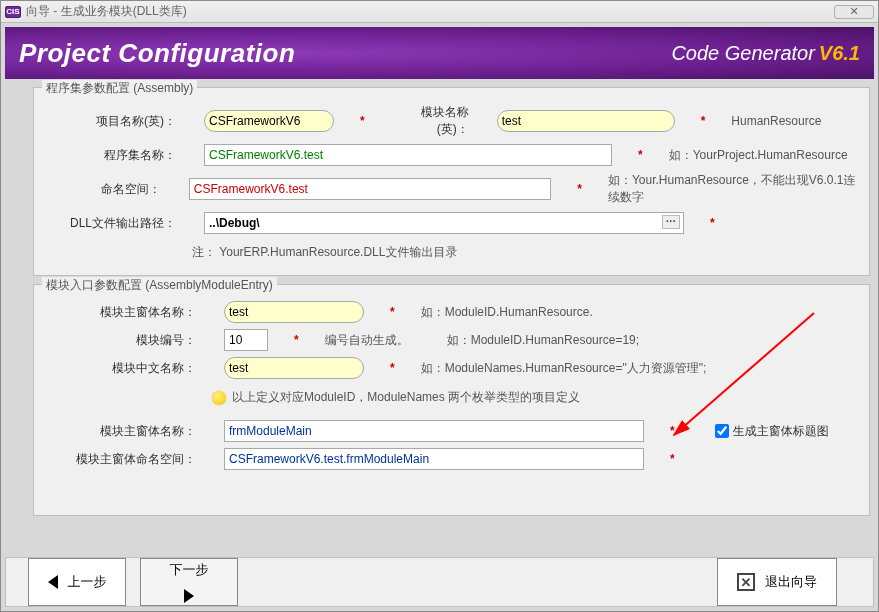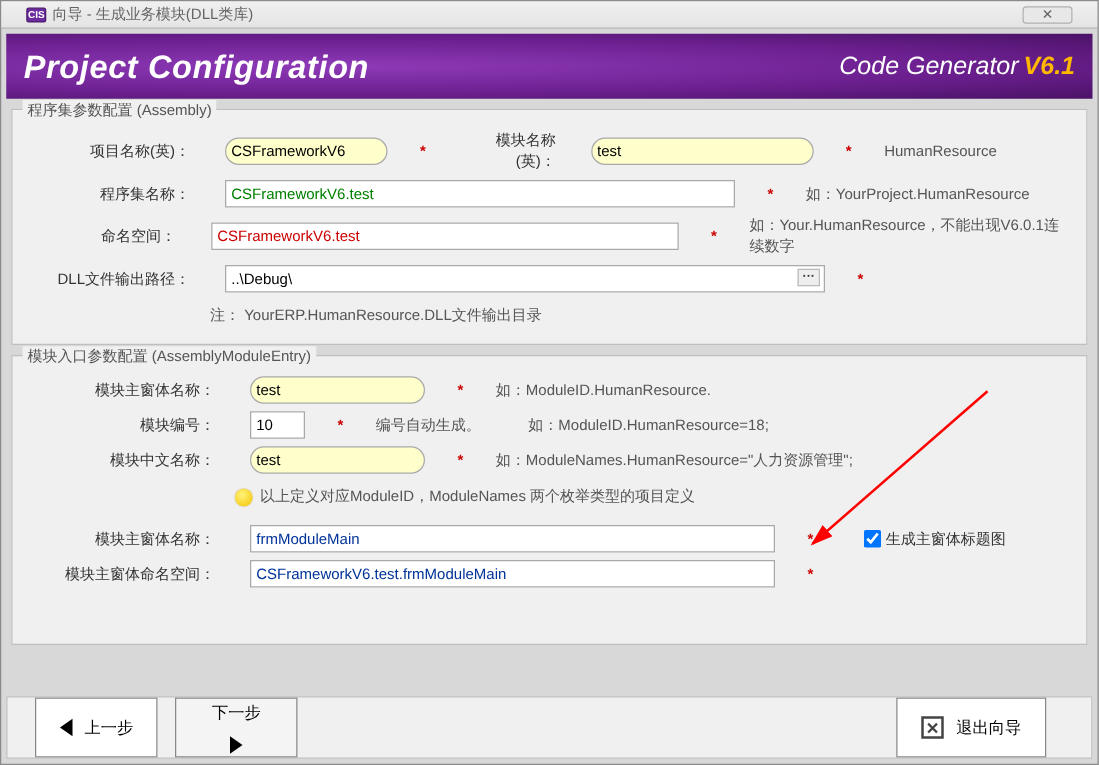--- a/index.html
+++ b/index.html
@@ -1,45 +1,45 @@
 <!DOCTYPE html>
 <html><head>
 <meta charset="utf-8">
 <style>
 * { box-sizing: border-box; margin: 0; padding: 0; }
 body { font-family: "Microsoft YaHei", "Segoe UI", Tahoma, sans-serif; font-size: 12px; background: #d8d8d8; width: 879px; height: 612px; overflow: hidden; border: 1px solid #8a8a8a; position: relative; }
 
-.title-bar { height: 22px; background: linear-gradient(#f0f0f0,#e4e4e4); display: flex; align-items: center; padding: 0 20px; border-bottom: 1px solid #b8b8b8; }
+.title-bar { height: 22px; background: linear-gradient(#f0f0f0,#e4e4e4); display: flex; align-items: center; padding: 0 4px; border-bottom: 1px solid #b8b8b8; }
 .title-bar .app-icon { width: 16px; height: 12px; background: #6b2a9d; border:1px solid #4a1b6e; border-radius:2px; display:flex; align-items:center; justify-content:center; margin-right:5px;}
 .title-bar .app-icon span{ color:#fff; font-size:8px; font-weight:bold; line-height:1;}
 .title-bar .title { color:#666; font-size:12px; flex:1;}
 .title-bar .close-x { width:40px; height:14px; background:#e8e8e8; border:1px solid #b0b0b0; border-radius:3px; display:flex; align-items:center; justify-content:center; color:#666; font-size:11px; cursor:pointer;}
 
 .banner { margin:4px; height:52px; background: radial-gradient(ellipse at 30% 50%, #8e3ab8 0%, #6b1f8e 60%, #4a1266 100%); display:flex; align-items:center; padding:0 14px; color:#fff; }
 .banner .main-title { font-size:26px; font-weight:bold; font-style:italic; letter-spacing:0.5px;}
 .banner .sub-title { margin-left:auto; font-size:20px; font-style:italic; font-weight:300;}
 .banner .ver { color:#ffb800; font-weight:bold; font-style:italic; font-size:20px; margin-left:4px;}
 
 .content { padding: 4px 8px 0 8px; }
-.groupbox { border:1px solid #bfbfbf; margin-bottom:8px; padding:10px 10px 10px 10px; position:relative; background:#f0f0f0;}
+.groupbox { border:1px solid #bfbfbf; margin-bottom:8px; padding:10px 10px 10px 10px; position:relative; background:#f0f0f0;margin-left:24px;}
 .groupbox > .legend { position:absolute; top:-8px; left:8px; background:#f0f0f0; padding:0 4px; color:#555; font-size:12px;}
 
 .row { display:flex; align-items:center; margin:6px 0; min-height:22px;gap:20px;}
 .label { width:140px; text-align:right; padding-right:8px; color:#333;}
 .label-wide { width:160px; text-align:right; padding-right:8px; color:#333;}
 input.tb { height:22px; border:1px solid #a9a9a9; padding:1px 4px; font-family:inherit; font-size:12px; background:#fff; }
 .yellow { background:#ffffcc !important;border-radius:11px; }
 .green { color:#008000; }
 .red { color:#cc0000; }
 .darkblue { color:#003399; }
 .asterisk { color:#cc0000; padding:0 6px; font-weight:bold;}
 .hint { color:#555; }
 .note-row { margin-left:148px; color:#555; padding:4px 0;}
 .dll-box { position:relative; display:flex; align-items:center;}
-.dll-box input { padding-right:34px;}
+.dll-box input { padding-right:34px;font-weight:bold;}
 .dll-box .dots { position:absolute; right:4px; top:3px; width:18px; height:14px; display:flex; align-items:center; justify-content:center; font-weight:bold; color:#333; background:#eee; border:1px solid #bbb; cursor:pointer; font-size:10px; line-height:1;}
 
 .bulb-row { margin-left:168px; display:flex; align-items:center; color:#555; padding:4px 0 8px 0;}
 .bulb { width:14px; height:14px; border-radius:50%; background:radial-gradient(circle at 40% 35%, #fff27a, #f5c400); margin-right:6px; box-shadow:0 0 1px #b08600;}
 
 .arrow-annot { position:absolute; pointer-events:none; }
 
 .check { display:flex; align-items:center; margin-left:14px; color:#333;}
 .check input { margin-right:4px; width:14px; height:14px;}
 
@@ -121,21 +121,21 @@
       <input class="tb yellow" style="width: 140px;" value="test">
       <span class="asterisk">*</span>
       <span class="hint">如：ModuleID.HumanResource.</span>
     </div>
 
     <div class="row">
       <div class="label-wide">模块编号：</div>
       <input class="tb" style="width: 44px;" value="10">
       <span class="asterisk">*</span>
       <span class="hint" style="margin-right:18px">编号自动生成。</span>
-      <span class="hint">如：ModuleID.HumanResource=18;</span>
+      <span class="hint">如：ModuleID.HumanResource=19;</span>
     </div>
 
     <div class="row">
       <div class="label-wide">模块中文名称：</div>
       <input class="tb yellow" style="width: 140px;" value="test">
       <span class="asterisk">*</span>
       <span class="hint">如：ModuleNames.HumanResource="人力资源管理";</span>
     </div>
 
     <div class="bulb-row">

